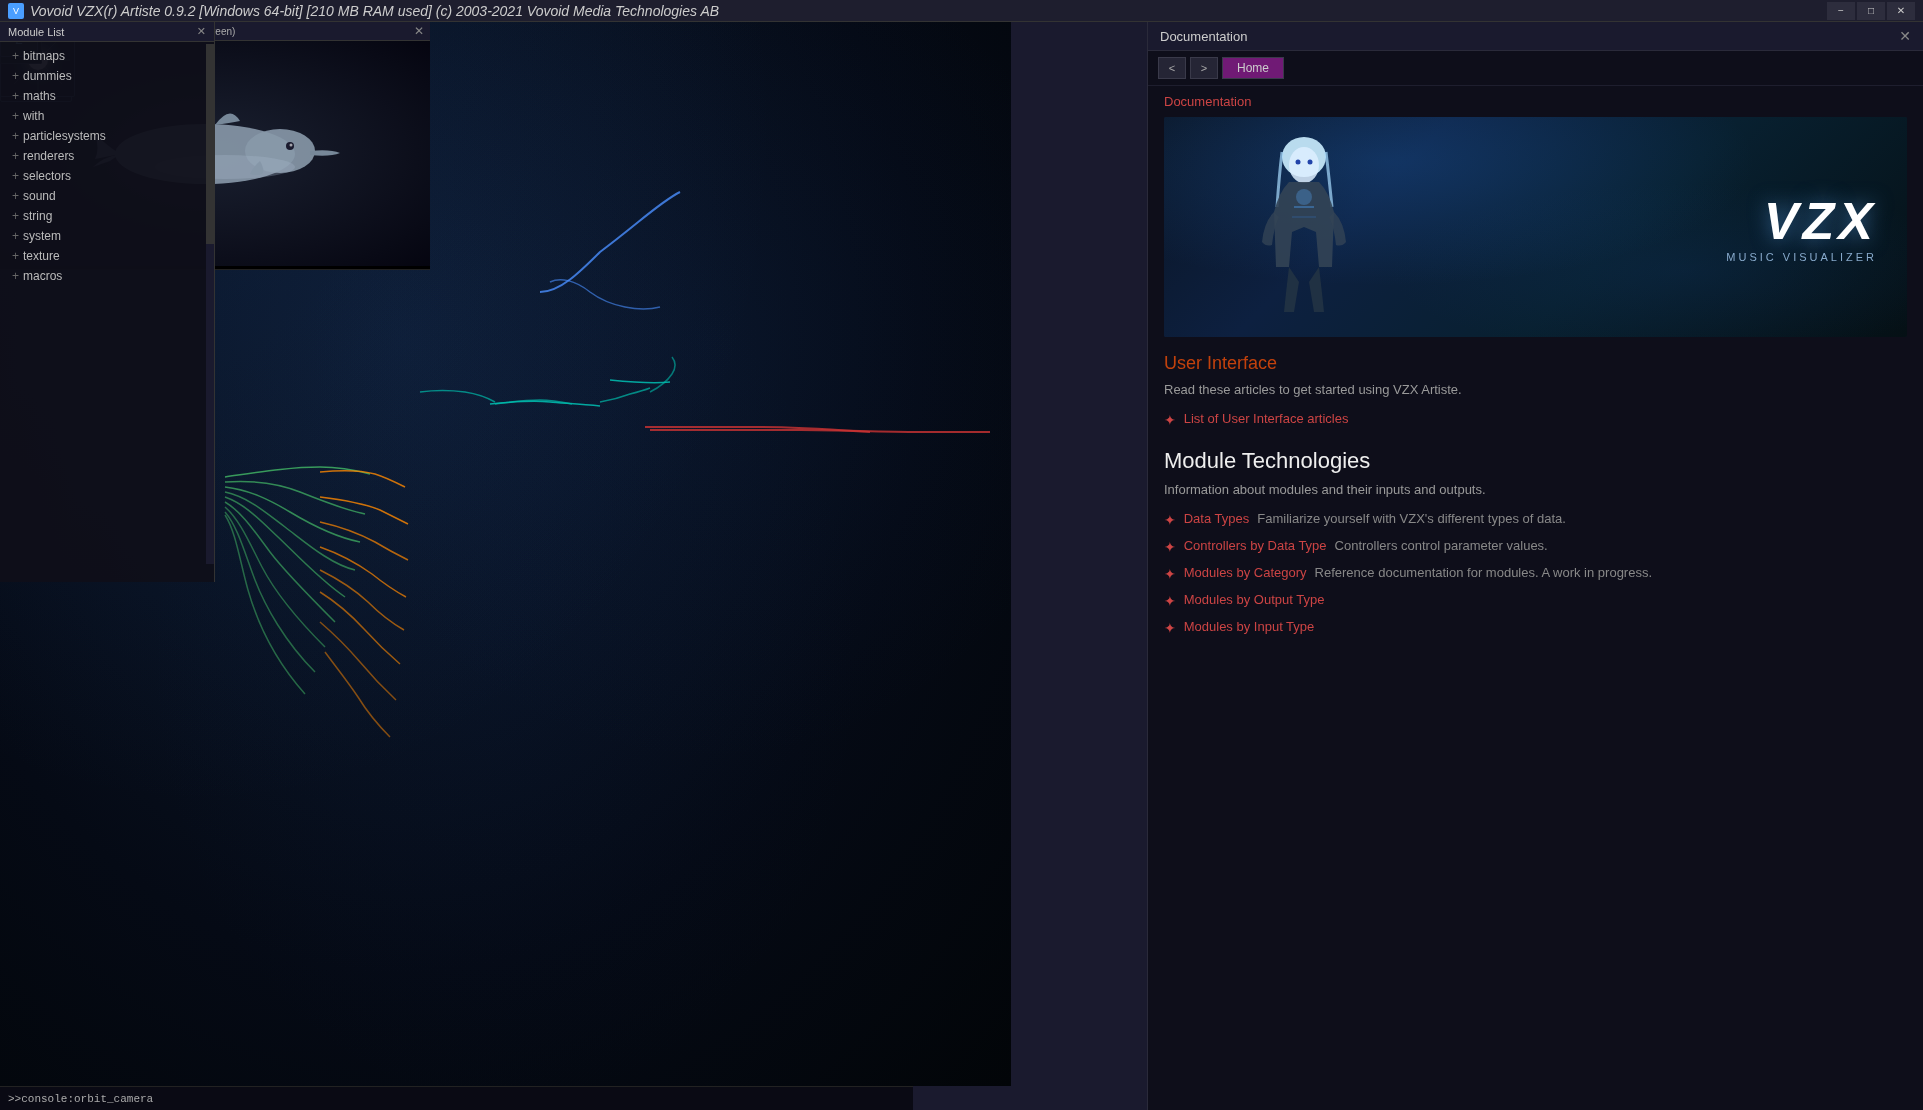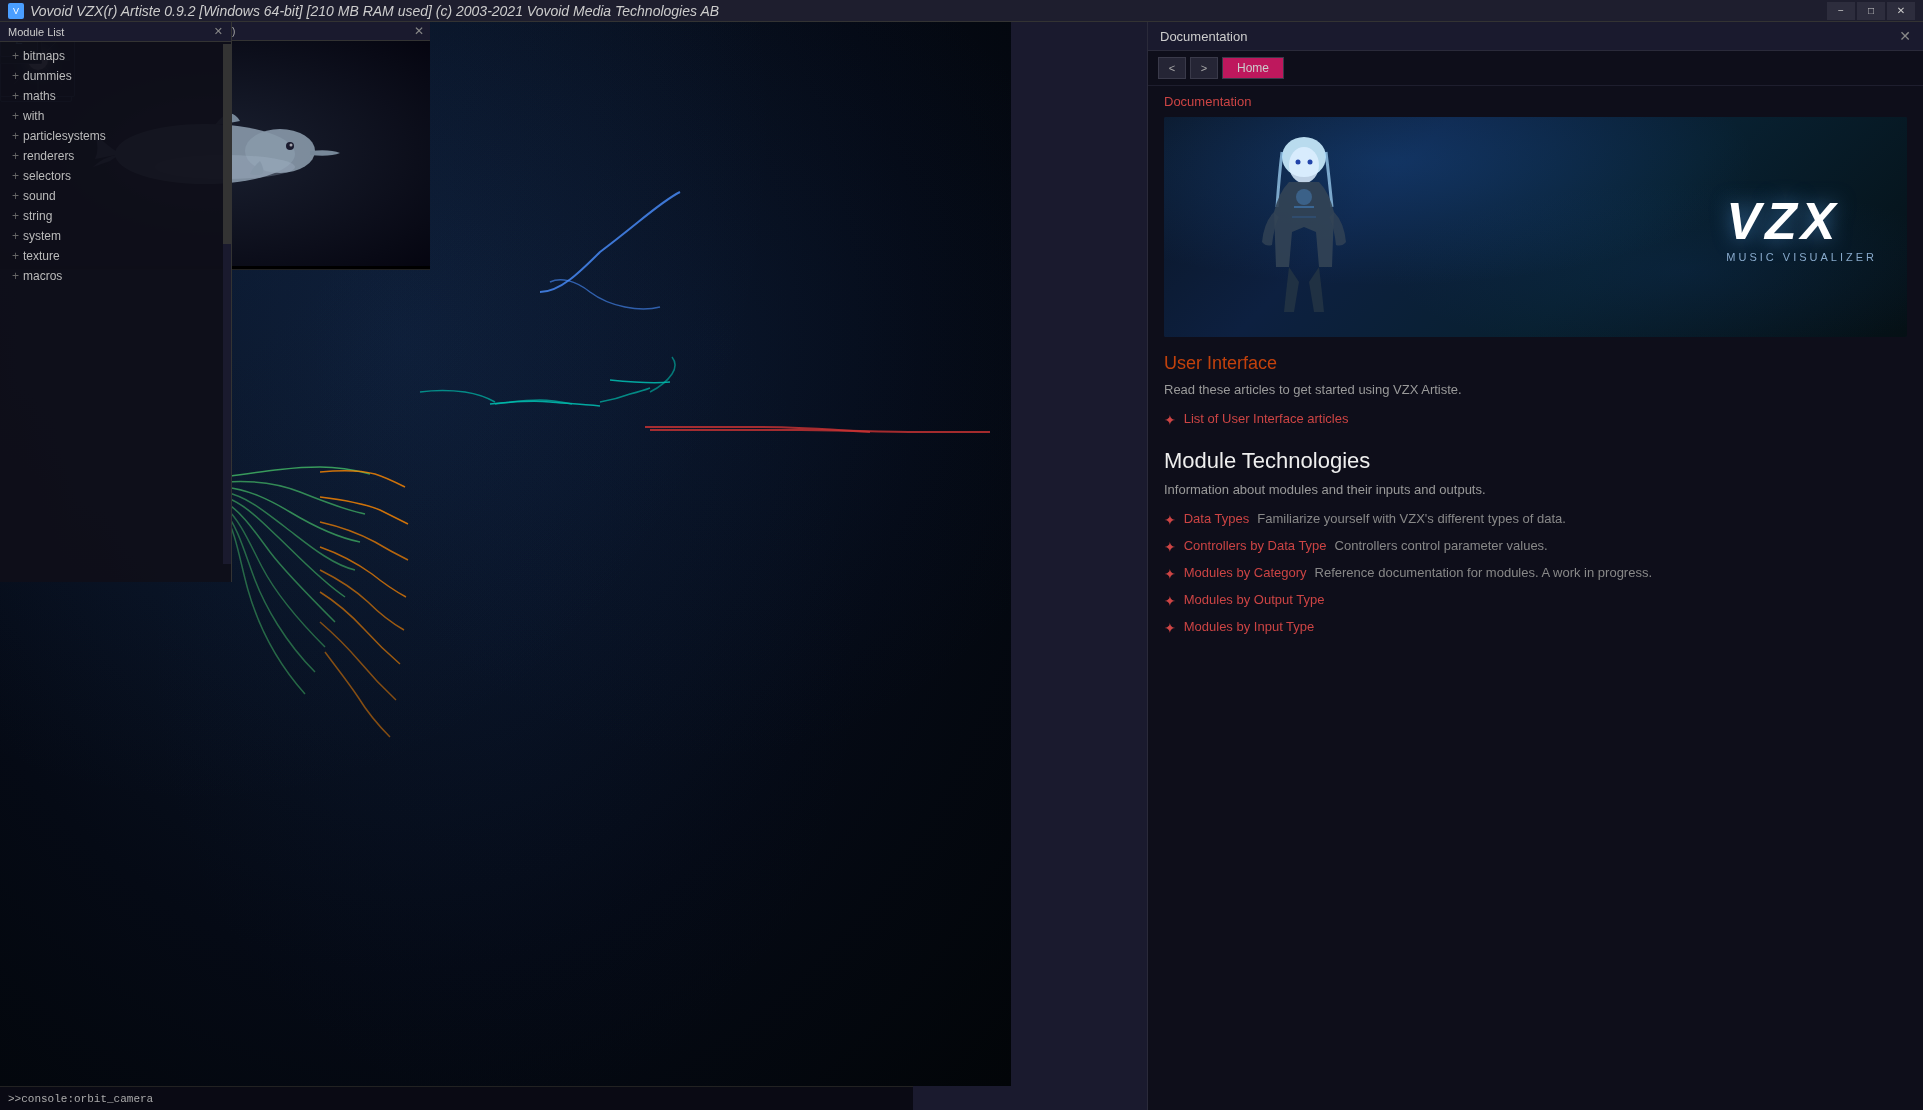--- a/index.html
+++ b/index.html
@@ -107,21 +107,21 @@
       display: flex;
       align-items: center;
       justify-content: center;
     }
 
     
     #module-list-panel {
       position: absolute;
       top: 0;
       left: 0;
-      width: 232px;
+      width: 215px;
       height: 560px;
       background: rgba(15,15,25,0.95);
       border-right: 1px solid #333;
       z-index: 20;
     }
     #module-list-header {
       background: #1a1a2e;
       padding: 3px 8px;
       font-size: 11px;
       color: #ccc;
@@ -222,21 +222,21 @@
       border: 1px solid #3a3a4a;
       color: #aaa;
       cursor: pointer;
       font-size: 11px;
       display: flex;
       align-items: center;
       justify-content: center;
     }
     #home-btn {
       padding: 2px 14px;
-      background: #be185d;
+      background: #701a75;
       border: 1px solid #3a3a4a;
       color: #ccc;
       cursor: pointer;
       font-size: 12px;
       height: 22px;
     }
 
     #doc-content {
       padding: 8px 16px;
       overflow-y: auto;
@@ -266,21 +266,21 @@
       height: 200px;
       position: absolute;
       left: 80px;
       bottom: 0;
     }
     #doc-hero-logo {
       position: absolute;
       right: 30px;
       top: 50%;
       transform: translateY(-50%);
-      text-align: left;
+      text-align: right;
     }
     .vzx-logo-text {
       font-size: 52px;
       font-weight: bold;
       color: white;
       letter-spacing: 4px;
       font-style: italic;
       text-shadow: 0 0 20px rgba(100,180,255,0.5);
     }
     .vzx-subtitle {

